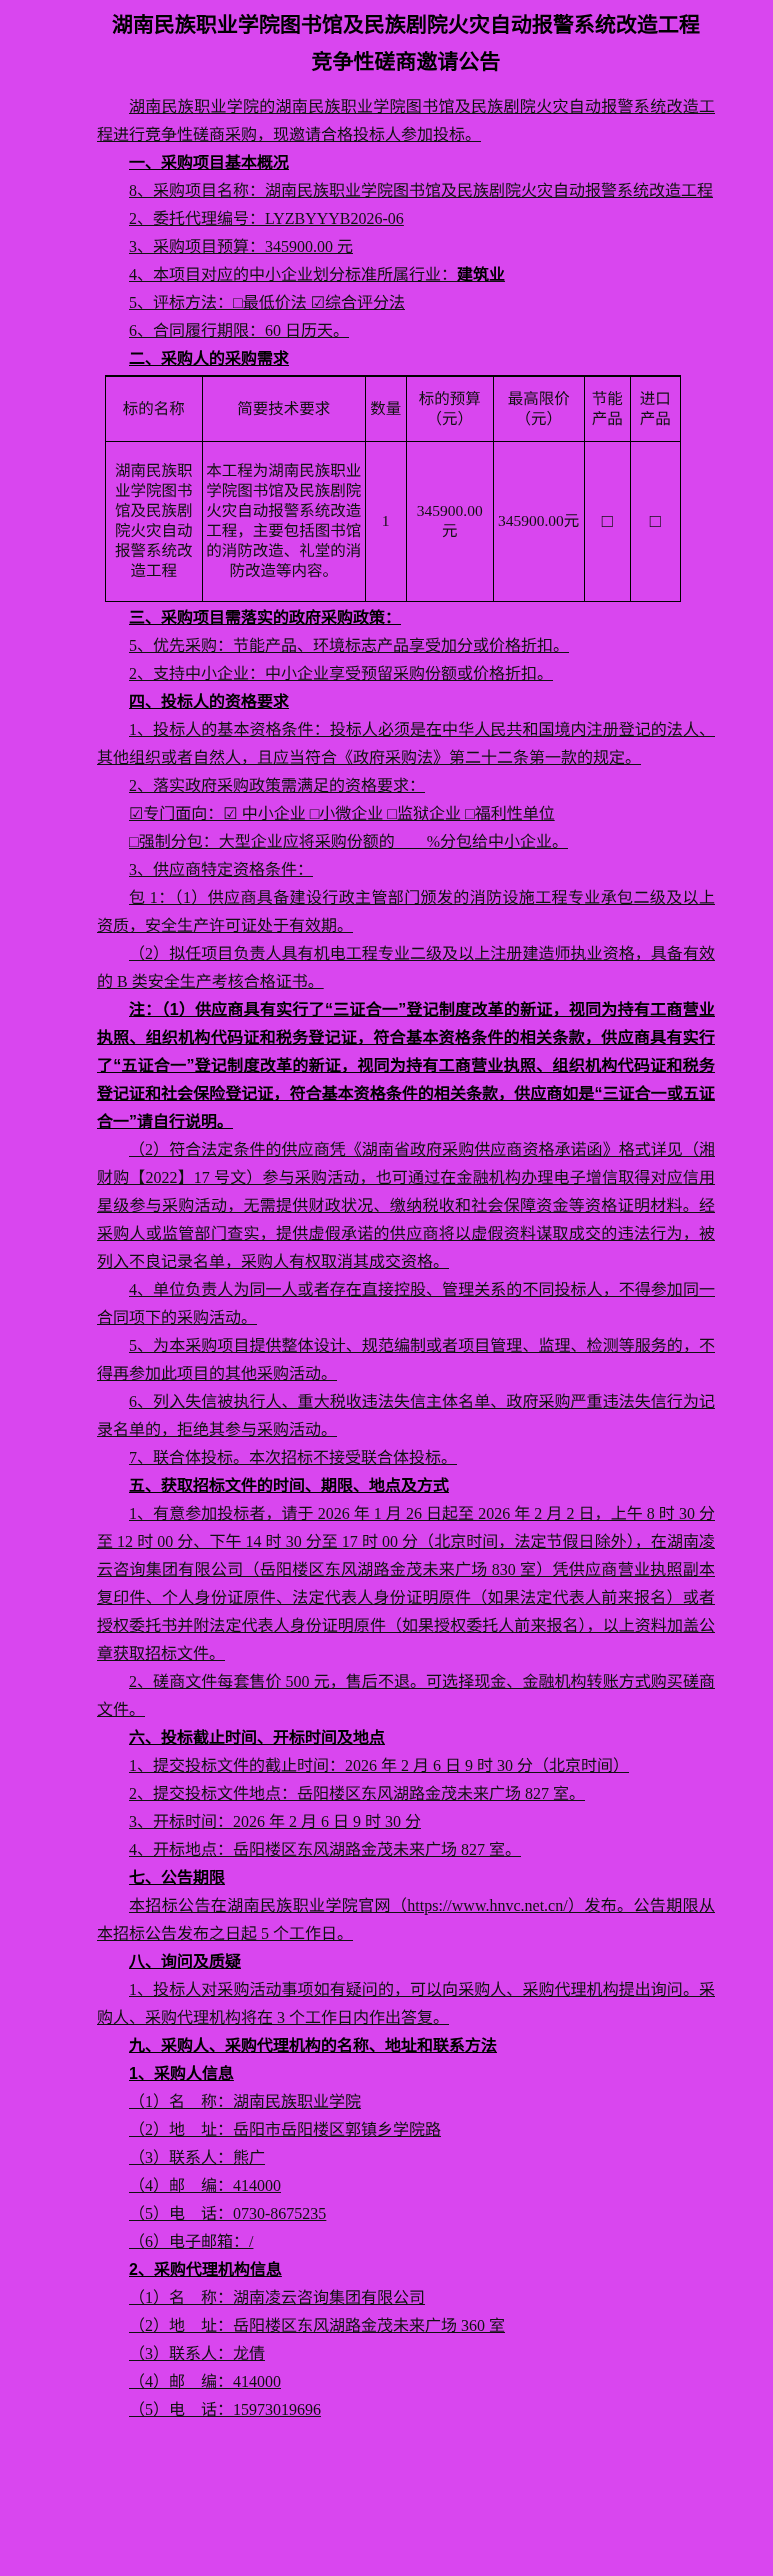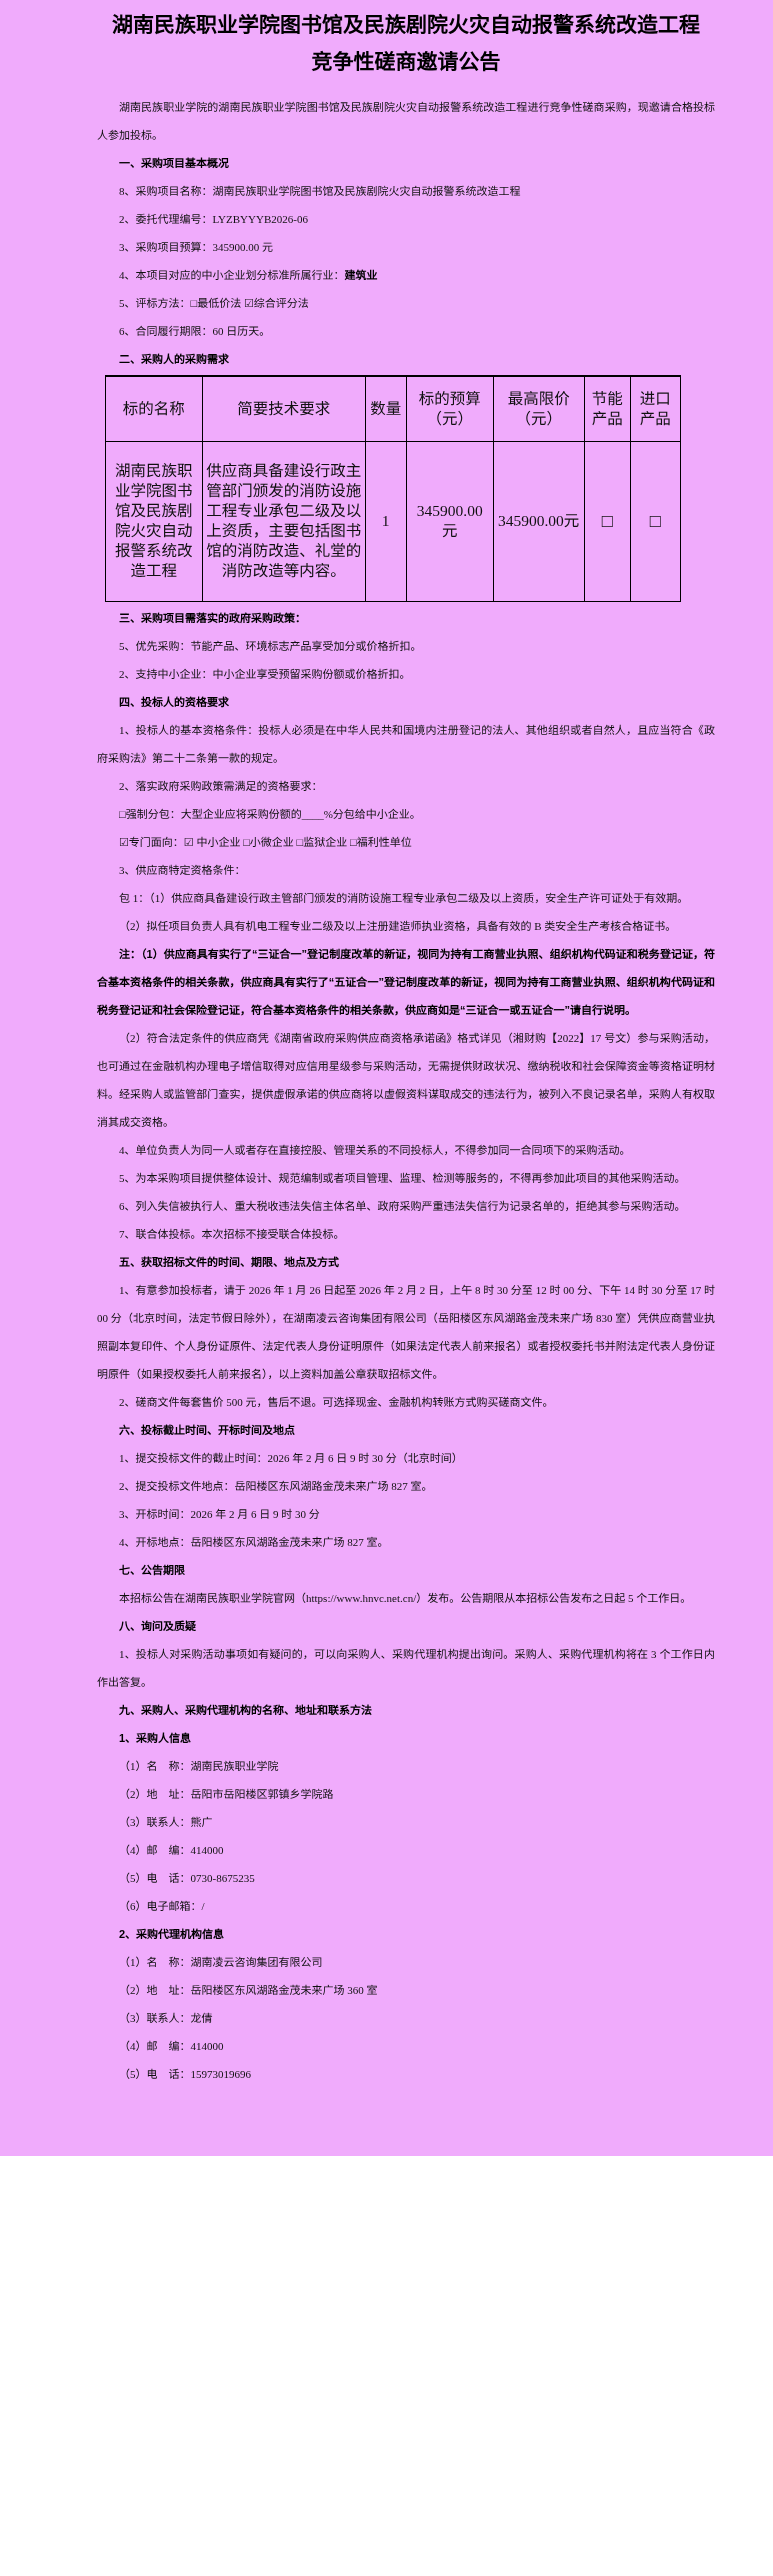--- a/index.html
+++ b/index.html
@@ -5,43 +5,44 @@
   html,body{margin:0;padding:0;background:#ffffff;}
   body{
     width:773px;
     font-family:"Liberation Serif","DejaVu Serif",serif;
     color:#111111;
     -webkit-font-smoothing:antialiased;
   }
   .doc{
     box-sizing:border-box;
     width:773px;
-    height:2156px;
+    height:2576px;
     overflow:hidden;
-    background:#f0abfc;
+    background:#d946ef;
     padding:5.8px 58px 0 97px;
   }
   .title{
     margin:0 0 13.5px 0;
     padding:0 0 0 0;
     text-align:center;
     font-family:"Liberation Sans","DejaVu Sans",sans-serif;
     font-weight:bold;
     font-size:21px;
     line-height:37px;
     color:#000;
   }
   .title .tline{display:block;}
   p.blk{
     margin:0;
-    font-size:11px;
+    font-size:16px;
     line-height:28px;
     text-align:justify;
     text-justify:inter-ideograph;
     word-break:break-all;
+    text-decoration:underline;
   }
   p.blk.para{text-indent:2em;}
   p.blk.heading{
     text-indent:2em;
     font-weight:bold;
     font-family:"Liberation Sans","DejaVu Sans",sans-serif;
     color:#000;
   }
   p.blk.boldpara{
     font-weight:bold;
@@ -115,39 +116,39 @@
         <th>数量</th>
         <th>标的预算（元）</th>
         <th>最高限价（元）</th>
         <th>节能产品</th>
         <th>进口产品</th>
       </tr>
     </thead>
     <tbody>
       <tr>
         <td>湖南民族职业学院图书馆及民族剧院火灾自动报警系统改造工程</td>
-        <td>供应商具备建设行政主管部门颁发的消防设施工程专业承包二级及以上资质，主要包括图书馆的消防改造、礼堂的消防改造等内容。</td>
+        <td>本工程为湖南民族职业学院图书馆及民族剧院火灾自动报警系统改造工程，主要包括图书馆的消防改造、礼堂的消防改造等内容。</td>
         <td>1</td>
         <td>345900.00元</td>
         <td>345900.00元</td>
         <td class="ckcell">□</td>
         <td class="ckcell">□</td>
       </tr>
     </tbody>
   </table>
 
   <div id="blocks-after">
       <p class="blk heading">三、采购项目需落实的政府采购政策：</p>
       <p class="blk para">5、优先采购：节能产品、环境标志产品享受加分或价格折扣。</p>
       <p class="blk para">2、支持中小企业：中小企业享受预留采购份额或价格折扣。</p>
       <p class="blk heading">四、投标人的资格要求</p>
       <p class="blk para">1、投标人的基本资格条件：投标人必须是在中华人民共和国境内注册登记的法人、其他组织或者自然人，且应当符合《政府采购法》第二十二条第一款的规定。</p>
       <p class="blk para">2、落实政府采购政策需满足的资格要求：</p>
+      <p class="blk para">☑专门面向：☑ 中小企业  □小微企业  □监狱企业  □福利性单位</p>
       <p class="blk para">□强制分包：大型企业应将采购份额的____%分包给中小企业。</p>
-      <p class="blk para">☑专门面向：☑ 中小企业  □小微企业  □监狱企业  □福利性单位</p>
       <p class="blk para">3、供应商特定资格条件：</p>
       <p class="blk para">包 1：（1）供应商具备建设行政主管部门颁发的消防设施工程专业承包二级及以上资质，安全生产许可证处于有效期。</p>
       <p class="blk para">（2）拟任项目负责人具有机电工程专业二级及以上注册建造师执业资格，具备有效的 B 类安全生产考核合格证书。</p>
       <p class="blk para boldpara">注：（1）供应商具有实行了“三证合一”登记制度改革的新证，视同为持有工商营业执照、组织机构代码证和税务登记证，符合基本资格条件的相关条款，供应商具有实行了“五证合一”登记制度改革的新证，视同为持有工商营业执照、组织机构代码证和税务登记证和社会保险登记证，符合基本资格条件的相关条款，供应商如是“三证合一或五证合一”请自行说明。</p>
       <p class="blk para">（2）符合法定条件的供应商凭《湖南省政府采购供应商资格承诺函》格式详见（湘财购【2022】17 号文）参与采购活动，也可通过在金融机构办理电子增信取得对应信用星级参与采购活动，无需提供财政状况、缴纳税收和社会保障资金等资格证明材料。经采购人或监管部门查实，提供虚假承诺的供应商将以虚假资料谋取成交的违法行为，被列入不良记录名单，采购人有权取消其成交资格。</p>
       <p class="blk para">4、单位负责人为同一人或者存在直接控股、管理关系的不同投标人，不得参加同一合同项下的采购活动。</p>
       <p class="blk para">5、为本采购项目提供整体设计、规范编制或者项目管理、监理、检测等服务的，不得再参加此项目的其他采购活动。</p>
       <p class="blk para">6、列入失信被执行人、重大税收违法失信主体名单、政府采购严重违法失信行为记录名单的，拒绝其参与采购活动。</p>
       <p class="blk para">7、联合体投标。本次招标不接受联合体投标。</p>
       <p class="blk heading">五、获取招标文件的时间、期限、地点及方式</p>

